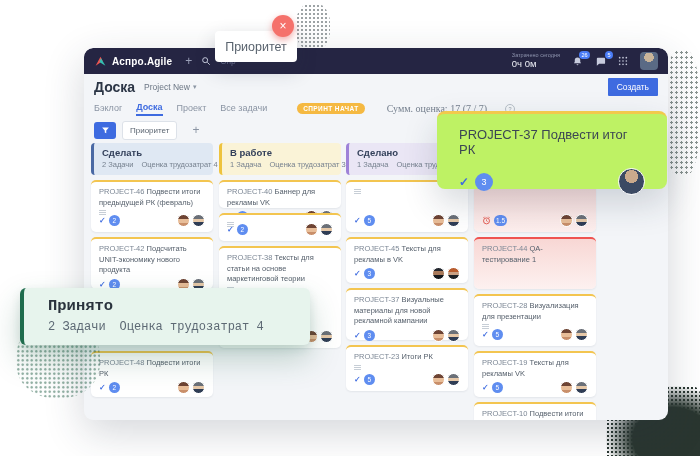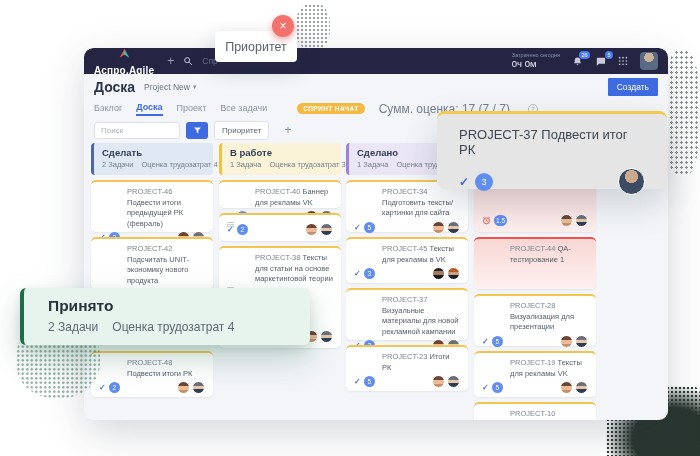--- a/index.html
+++ b/index.html
@@ -11,21 +11,21 @@
   .sp1{left:664px;top:50px;width:36px;height:126px;background-image:radial-gradient(#2a3b36 1px,transparent 1.3px);background-size:5px 5px;opacity:.55;border-radius:40%;}
   .sp2{left:606px;top:386px;width:94px;height:70px;background:radial-gradient(#17251f 1.2px,transparent 1.5px),radial-gradient(ellipse at 70% 75%,#18261f 42%,rgba(24,38,31,0) 72%);background-size:4px 4px,100% 100%;border-radius:30% 10% 0 0;opacity:.92;}
   .sp3{left:16px;top:322px;width:84px;height:76px;background-image:radial-gradient(#1d5a41 1.1px,transparent 1.35px);background-size:4.5px 4.5px;opacity:.5;border-radius:45%;z-index:2;}
   .sp4{left:296px;top:4px;width:34px;height:46px;background-image:radial-gradient(#27343a 1px,transparent 1.25px);background-size:4px 4px;opacity:.45;border-radius:40%;}
 
   
   #app{position:absolute;left:84px;top:48px;width:584px;height:372px;background:#f3f5f8;border-radius:9px;box-shadow:0 12px 40px rgba(40,50,70,.20);z-index:1;overflow:hidden;}
 
   
   .nav{height:26px;background:#252543;border-radius:9px 9px 0 0;display:flex;align-items:center;padding:0 10px;box-sizing:border-box;gap:9px;}
-  .brand{display:flex;align-items:center;gap:5px;flex-direction:column;}
+  .brand{display:flex;align-items:center;gap:5px;}
   .brand .nm{color:#fff;font-size:10px;font-weight:bold;letter-spacing:.2px;}
   .nplus{color:#9aa0b8;font-size:12px;line-height:1;margin-left:4px;}
   .nsearchtxt{color:#6a7090;font-size:8.5px;}
   .nright{margin-left:auto;display:flex;align-items:center;gap:12px;}
   .ntime{text-align:left;line-height:1.15;}
   .ntime .l{font-size:5.5px;color:#8d93ad;display:block;}
   .ntime .v{font-size:9.5px;color:#edeff6;display:block;}
   .nbic{position:relative;display:flex;}
   .nbadge{position:absolute;top:-5px;right:-7px;background:#4a7cf6;color:#fff;font-size:5.5px;border-radius:6px;padding:1px 2.5px;line-height:1.2;}
   .navatar{width:18px;height:18px;border-radius:4px;background:radial-gradient(circle at 50% 30%,#c9b49a 0 30%,#5a6a85 31%);}
@@ -35,21 +35,21 @@
   .hdr .title{font-size:14px;font-weight:bold;color:#2b3545;}
   .proj{display:flex;align-items:center;gap:3px;font-size:8.5px;color:#6b7684;}
   .proj .chev{font-size:7px;color:#8b95a3;}
   .createbtn{margin-left:auto;background:#3e6be0;color:#fff;font-size:8.5px;padding:4px 9px;border-radius:1px;border:none;font-family:inherit;}
 
   
   .tabs{height:17px;display:flex;align-items:center;padding:0 10px;gap:14px;font-size:9px;color:#8a94a3;}
   .tab{padding-bottom:2px;}
   .tab.active{color:#3e6be0;border-bottom:2px solid #3e6be0;font-weight:bold;}
   .sprintpill{margin-left:16px;background:#f5b942;color:#fff;font-size:6.5px;font-weight:bold;letter-spacing:.4px;padding:2px 6px;border-radius:8px;white-space:nowrap;}
-  .sumtxt{font-size:12px;color:#76818f;margin-left:0;white-space:nowrap;}
+  .sumtxt{font-size:10px;color:#76818f;margin-left:8px;white-space:nowrap;font-family:Liberation Serif, serif;}
   .helpc{display:inline-flex;align-items:center;justify-content:center;width:8px;height:8px;border:1px solid #b6bec7;border-radius:50%;font-size:5.5px;color:#9aa3ad;margin-left:4px;}
 
   
   .frow{height:24px;display:flex;align-items:center;padding:0 10px;gap:6px;margin-top:1px;}
   .srch{width:86px;height:17px;font-size:8px;padding:0 6px;border:1px solid #dde2e9;border-radius:3px;background:#fff;color:#39424d;box-sizing:border-box;font-family:inherit;}
   .srch::placeholder{color:#a8b1bb;}
   .fbtn{width:22px;height:17px;background:#3e6be0;border-radius:3px;display:flex;align-items:center;justify-content:center;border:none;}
   .chip{height:17px;border:1px solid #dde2e9;background:#fff;border-radius:3px;font-size:8px;color:#5a6470;padding:0 7px;display:flex;align-items:center;}
   .plusbtn{color:#8a94a3;font-size:12px;margin-left:3px;background:none;border:none;line-height:1;font-family:inherit;}
 
@@ -62,45 +62,45 @@
   .ch1{background:#dfe8f3;border-color:#4a69a4;}
   .ch2{background:#faf3d7;border-color:#eec33e;}
   .ch3{background:#eae6f5;border-color:#9e82d8;}
   .hsp{height:32px;visibility:hidden;}
 
   .card{box-sizing:border-box;background:#fff;border-top:2px solid #f3c550;border-radius:5px;padding:5px 8px;display:flex;flex-direction:column;box-shadow:0 1px 2px rgba(20,30,50,.07);}
   .h42{height:28px}.h46{height:46px}.h52{height:52px}.h102{height:102px}
   .ghost{visibility:hidden;}
   .alert{border-top-color:#ef5350;background:linear-gradient(180deg,#f8d7d4 0%,#fdf1f0 100%);gap:28px;}
   .pinkc{border-top-color:#ef5350;background:linear-gradient(180deg,#f9dcda 0%,#fdefee 100%);}
-  .ct{font-size:7.5px;line-height:1.4;color:#56606c;margin-left:28px;}
+  .ct{font-size:7.5px;line-height:1.4;color:#56606c;}
   .cid{color:#7b8694;}
   .desc{display:inline-block;width:7px;height:1px;background:#c7ced6;box-shadow:0 2px 0 #c7ced6,0 4px 0 #c7ced6;margin-top:2px;}
   .meta{margin-top:auto;display:flex;align-items:center;}
   .chk{color:#3e6be0;font-size:8px;font-weight:bold;margin-right:3px;}
   .badge{min-width:11px;height:11px;border-radius:6px;background:#5f8df0;color:#fff;font-size:6.5px;display:inline-flex;align-items:center;justify-content:center;padding:0 2px;box-sizing:border-box;}
   .avs{margin-left:auto;display:flex;gap:2px;}
   .av{width:13px;height:13px;border-radius:50%;border:1px solid #fff;box-sizing:border-box;}
   .av-w{background:linear-gradient(180deg,#6e4434 0%,#6e4434 38%,#e8bd98 38%,#e8bd98 70%,#c98f6a 70%);}
   .av-m{background:linear-gradient(180deg,#6b7078 0%,#6b7078 35%,#e6c8a8 35%,#e6c8a8 62%,#2f3d55 62%);}
   .av-dm{background:linear-gradient(180deg,#23272e 0%,#23272e 30%,#a8795a 30%,#a8795a 62%,#15181d 62%);}
   .av-dw{background:linear-gradient(180deg,#b85c2e 0%,#b85c2e 40%,#caa184 40%,#caa184 68%,#1d2126 68%);}
 
   
-  #popup{position:absolute;left:437px;top:111px;width:230px;height:78px;background:#e5e5e5;border-top:3px solid #f2c94c;border-radius:8px;box-shadow:0 14px 34px rgba(30,42,64,.18);padding:13px 22px 10px;box-sizing:border-box;z-index:6;}
+  #popup{position:absolute;left:437px;top:111px;width:230px;height:78px;background:#bef264;border-top:3px solid #f2c94c;border-radius:8px;box-shadow:0 14px 34px rgba(30,42,64,.18);padding:13px 22px 10px;box-sizing:border-box;z-index:6;}
   #popup .pt{font-size:13px;color:#3c4653;}
   #popup .meta{margin-top:11px;}
   #popup .chk{font-size:12px;margin-right:6px;}
   #popup .pbadge{width:18px;height:18px;border-radius:50%;background:#5f8df0;color:#fff;font-size:9px;display:inline-flex;align-items:center;justify-content:center;}
   .av-big{width:25px;height:25px;border-radius:50%;margin-left:auto;background:radial-gradient(circle at 50% 30%,#caa98c 0 30%,#3c4a63 31%);border:1px solid #fff;}
 
   #tooltip{position:absolute;left:215px;top:31px;width:82px;height:31px;background:#fff;border-radius:4px;box-shadow:0 8px 20px rgba(40,50,70,.22);display:flex;align-items:center;justify-content:center;font-size:12.5px;color:#59636e;z-index:7;}
   #tipclose{position:absolute;left:272px;top:15px;width:22px;height:22px;border-radius:50%;background:#f5716b;color:#fff;font-size:12px;display:flex;align-items:center;justify-content:center;z-index:8;box-shadow:0 3px 7px rgba(230,90,85,.5);border:none;font-family:inherit;}
 
-  #accepted{position:absolute;left:20px;top:288px;width:290px;height:57px;box-sizing:border-box;background:#e7f4ed;border-left:4px solid #1f6c4d;border-radius:6px;box-shadow:0 14px 30px rgba(30,100,70,.25),0 4px 10px rgba(30,100,70,.12);padding:9px 0 0 24px;z-index:6;}
+  #accepted{position:absolute;left:20px;top:288px;width:290px;height:57px;box-sizing:border-box;background:#e7f4ed;border-left:4px solid #1f6c4d;border-radius:6px;box-shadow:0 14px 30px rgba(30,100,70,.25),0 4px 10px rgba(30,100,70,.12);padding:9px 0 0 24px;z-index:6;font-family:Liberation Mono, monospace;}
   #accepted .at{font-size:15.5px;font-weight:600;color:#2a333d;}
   #accepted .as{display:flex;gap:14px;font-size:12px;color:#5d6974;margin-top:5px;}
 </style>
 </head>
 <body>
 
 <div id="stage">
 
   <div class="speck sp1"></div>
   <div class="speck sp2"></div>
@@ -178,21 +178,20 @@
       <span class="tab">Все задачи</span>
       <span class="sprintpill">СПРИНТ НАЧАТ</span>
       <span class="sumtxt">
         <span>Сумм. оценка:</span>
         <span>17 (7 / 7)</span>
       </span>
       <span class="helpc">?</span>
     </div>
 
     <div class="frow">
-      <input class="srch" placeholder="Поиск" style="">
       <button class="fbtn">
         <svg width="9" height="9" viewBox="0 0 24 24">
             <path d="M3 4h18l-7 8v7l-4-2v-5z" fill="#fff"></path>
           </svg>
       </button>
       <span class="chip">Приоритет</span>
       <button class="plusbtn">+</button>
     </div>
 
     <div class="col c1">
@@ -289,21 +288,20 @@
 
     <div class="col c3">
       <div class="colh ch3">
         <div class="t">Сделано</div>
         <div class="s">
             <span>1 Задача</span>
             <span>Оценка трудозатрат</span>
           </div>
       </div>
       <div class="card h52">
-        <div class="ct"><span class="cid">PROJECT-34</span> <span>Подготовить тексты/картинки для сайта</span></div>
         <span class="desc"></span>
         <div class="meta">
             <span class="chk">✓</span>
             <span class="badge">5</span>
           <span class="avs">
               <span class="av av-w"></span>
               <span class="av av-m"></span>
             </span>
           </div>
       </div>

